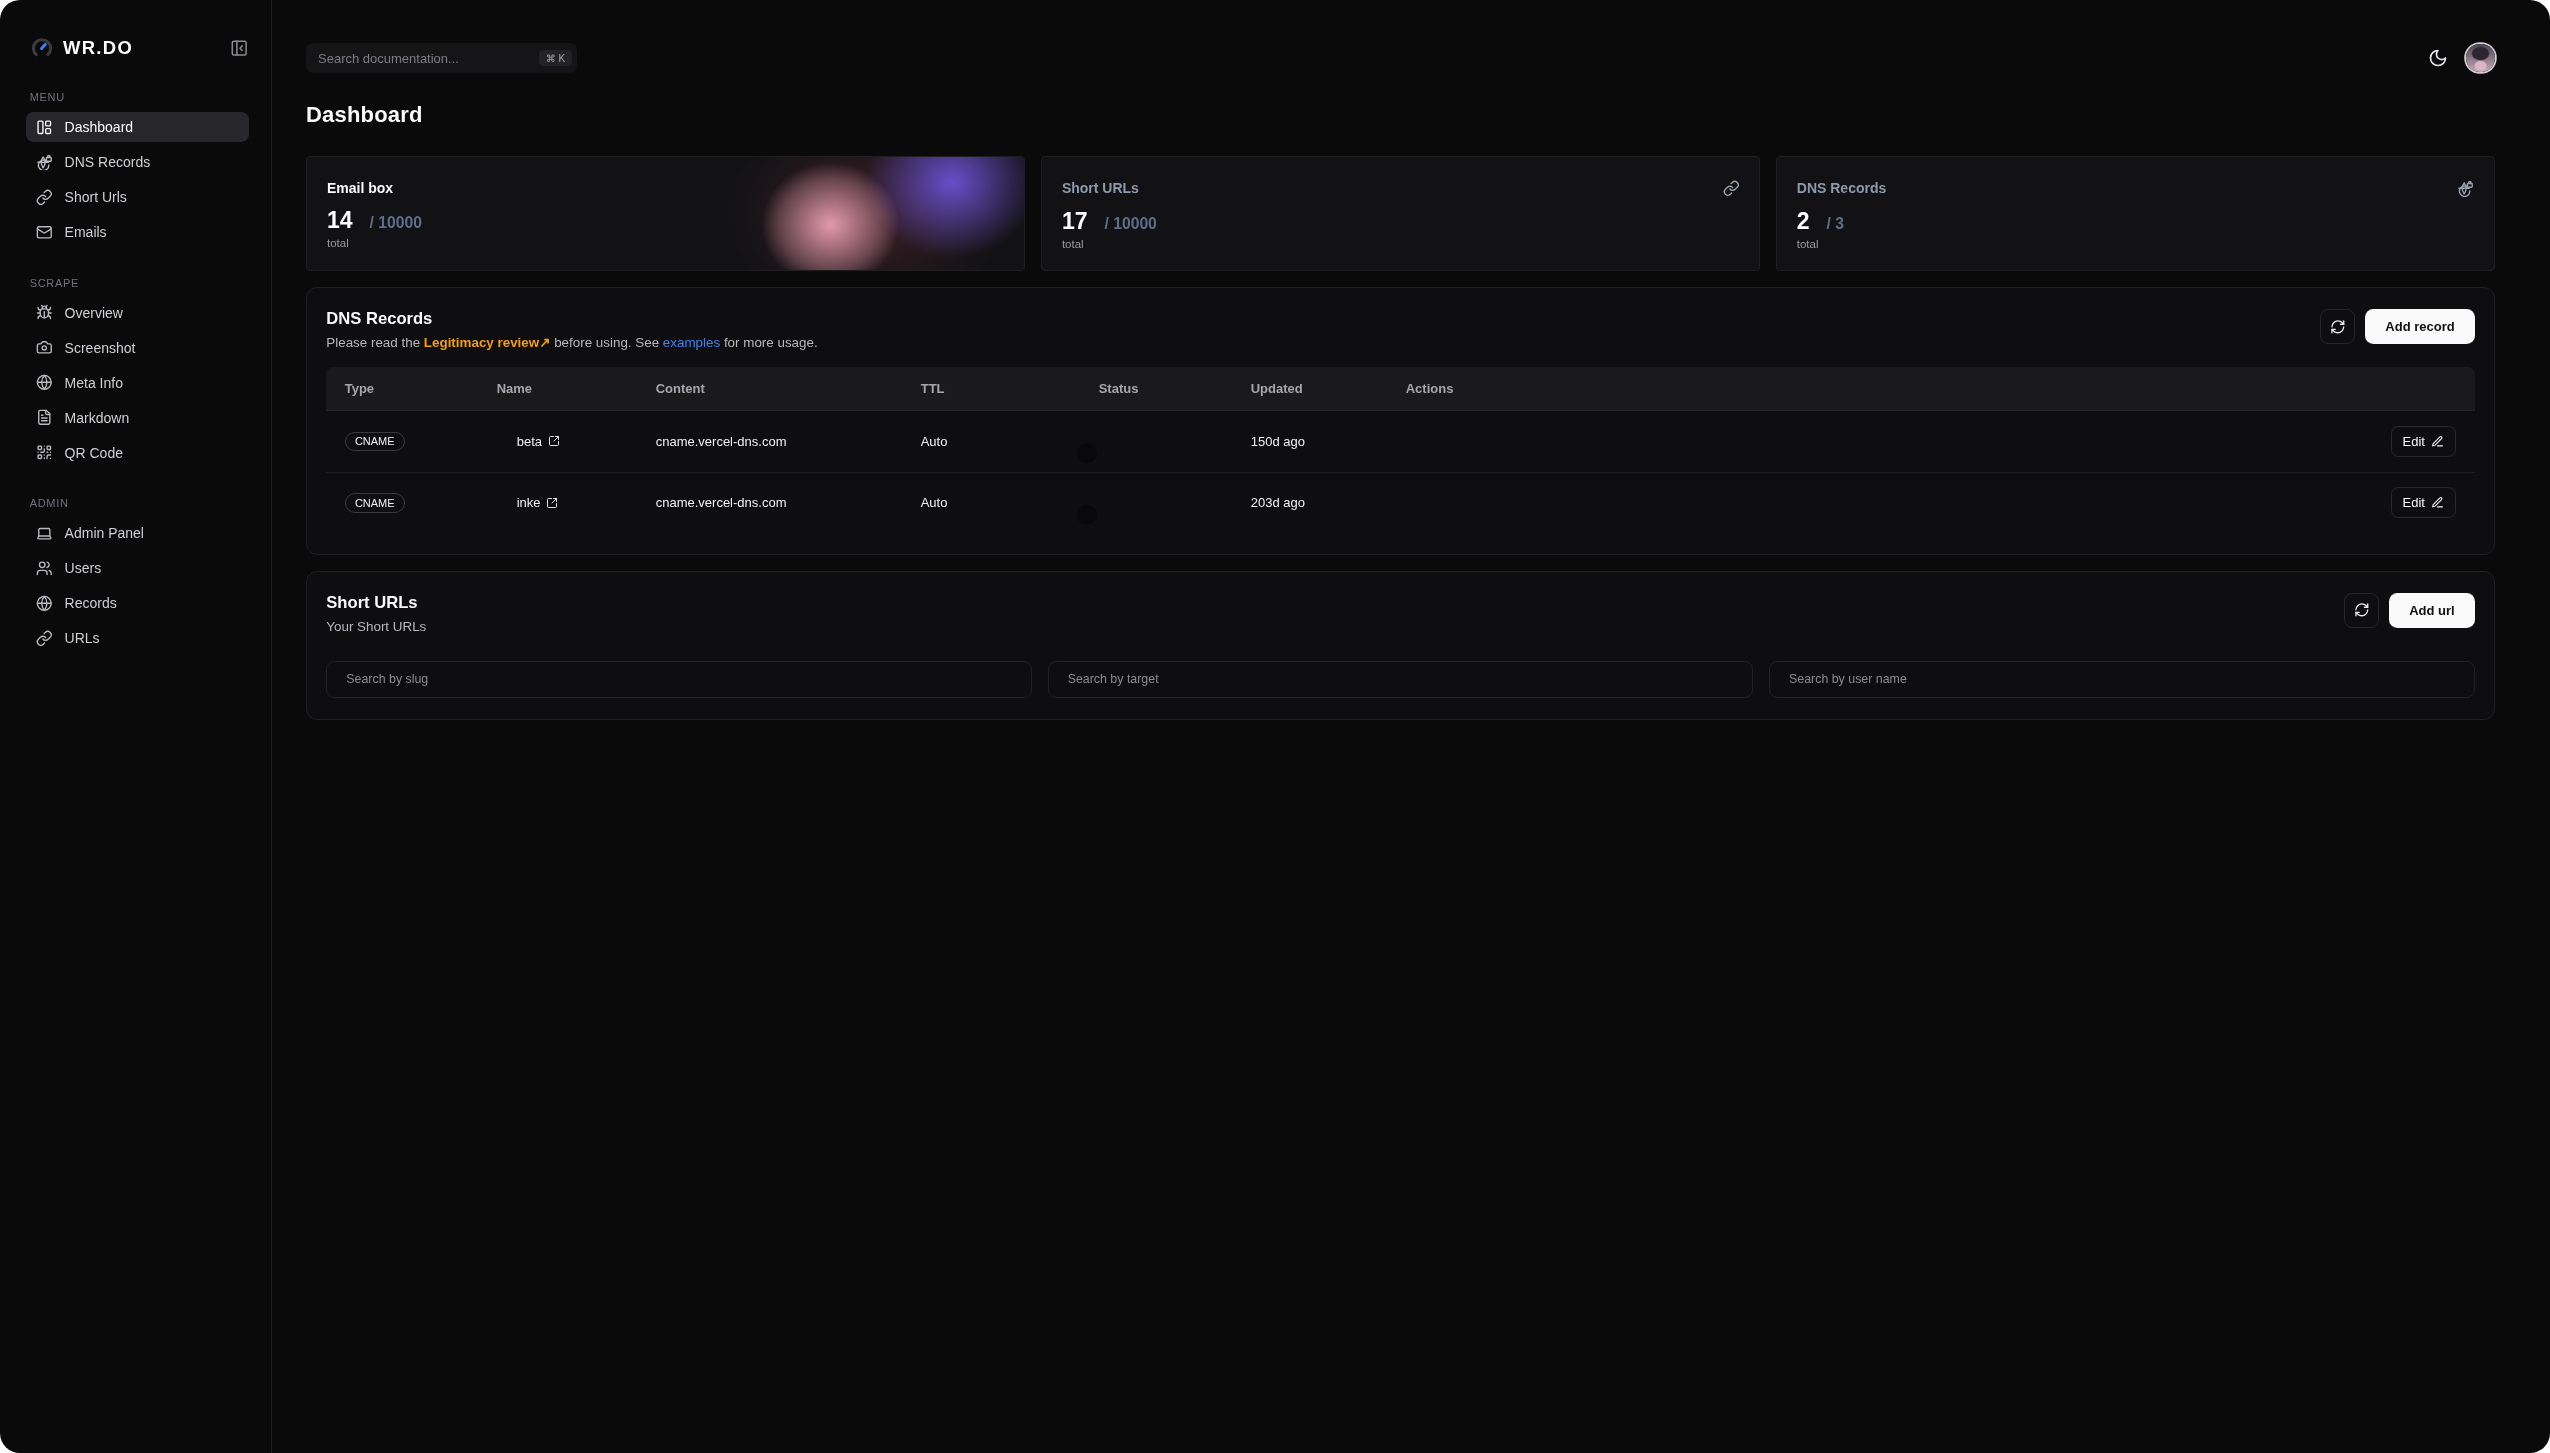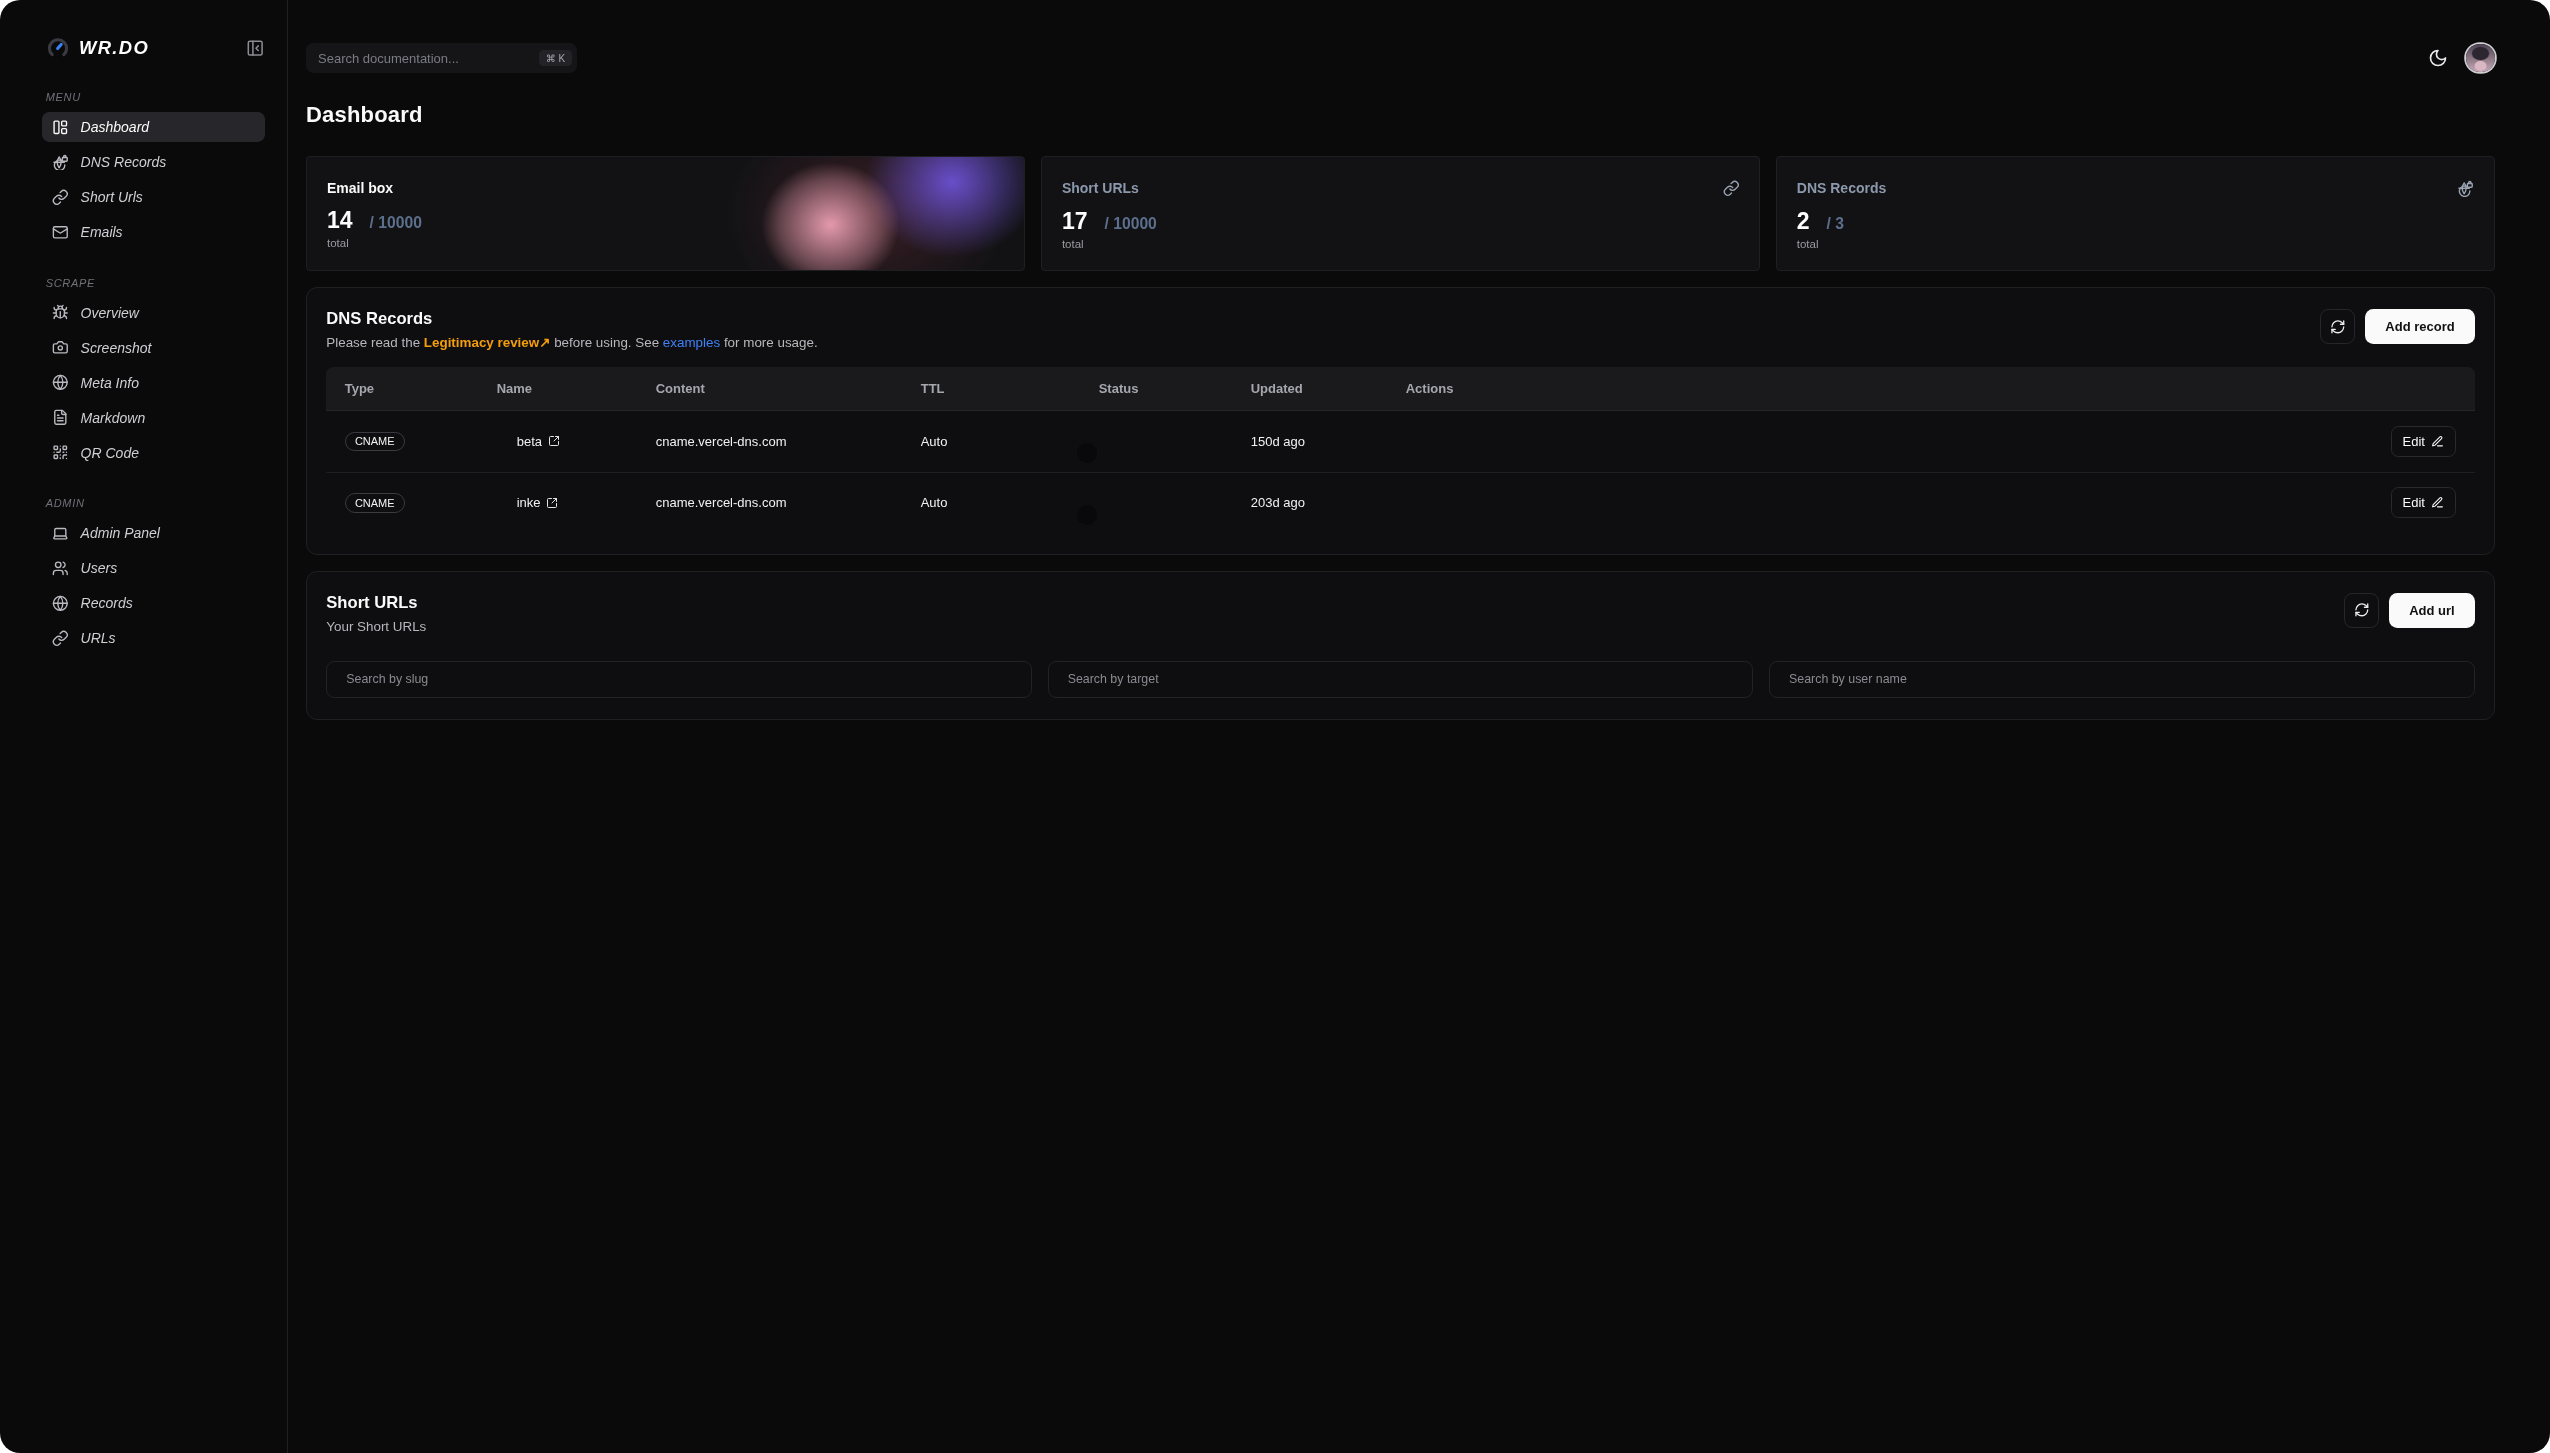--- a/index.html
+++ b/index.html
@@ -2,22 +2,22 @@
 <html style="font-size:14.7px"><head>
 <meta charset="utf-8">
 <style>
   * { box-sizing: border-box; margin: 0; padding: 0; }
   html,body { width:1275px; height:727px; background:#ffffff; overflow:hidden;
     font-family:"Liberation Sans", sans-serif; }
   .window { position:absolute; inset:0; background:#0a0a0b; border-radius:20px;
     overflow:hidden; color:#fafafa; }
 
   
-  .sidebar { position:absolute; top:0; left:16px; bottom:0; width:272px;
-    border-right:0.9px solid #202024; padding:35px 22px 0 26px;font-style:italic; }
+  .sidebar { position:absolute; top:0; left:0; bottom:0; width:272px;
+    border-right:0.9px solid #202024; padding:35px 22px 0 26px; }
   .logo-row { display:flex; align-items:center; height:26px; }
   .logo-mark { width:24px; height:24px; margin-left:3.7px; }
   .logo-text { font-size:18.4px; font-weight:800; letter-spacing:1.4px; margin-left:9.2px;
     color:#fff; }
   .collapse-btn { margin-left:auto; width:20px; height:20px; color:#8b8b93; cursor:pointer;
     display:flex; align-items:center; justify-content:center; }
   .group { margin-top:30px; }
   .group-label { font-size:11px; letter-spacing:0.7px; color:#71717a; margin:0 0 9.2px 3.7px;
     font-weight:500; }
   .nav-item { display:flex; align-items:center; gap:12px; height:29.5px; margin-bottom:5.5px;

